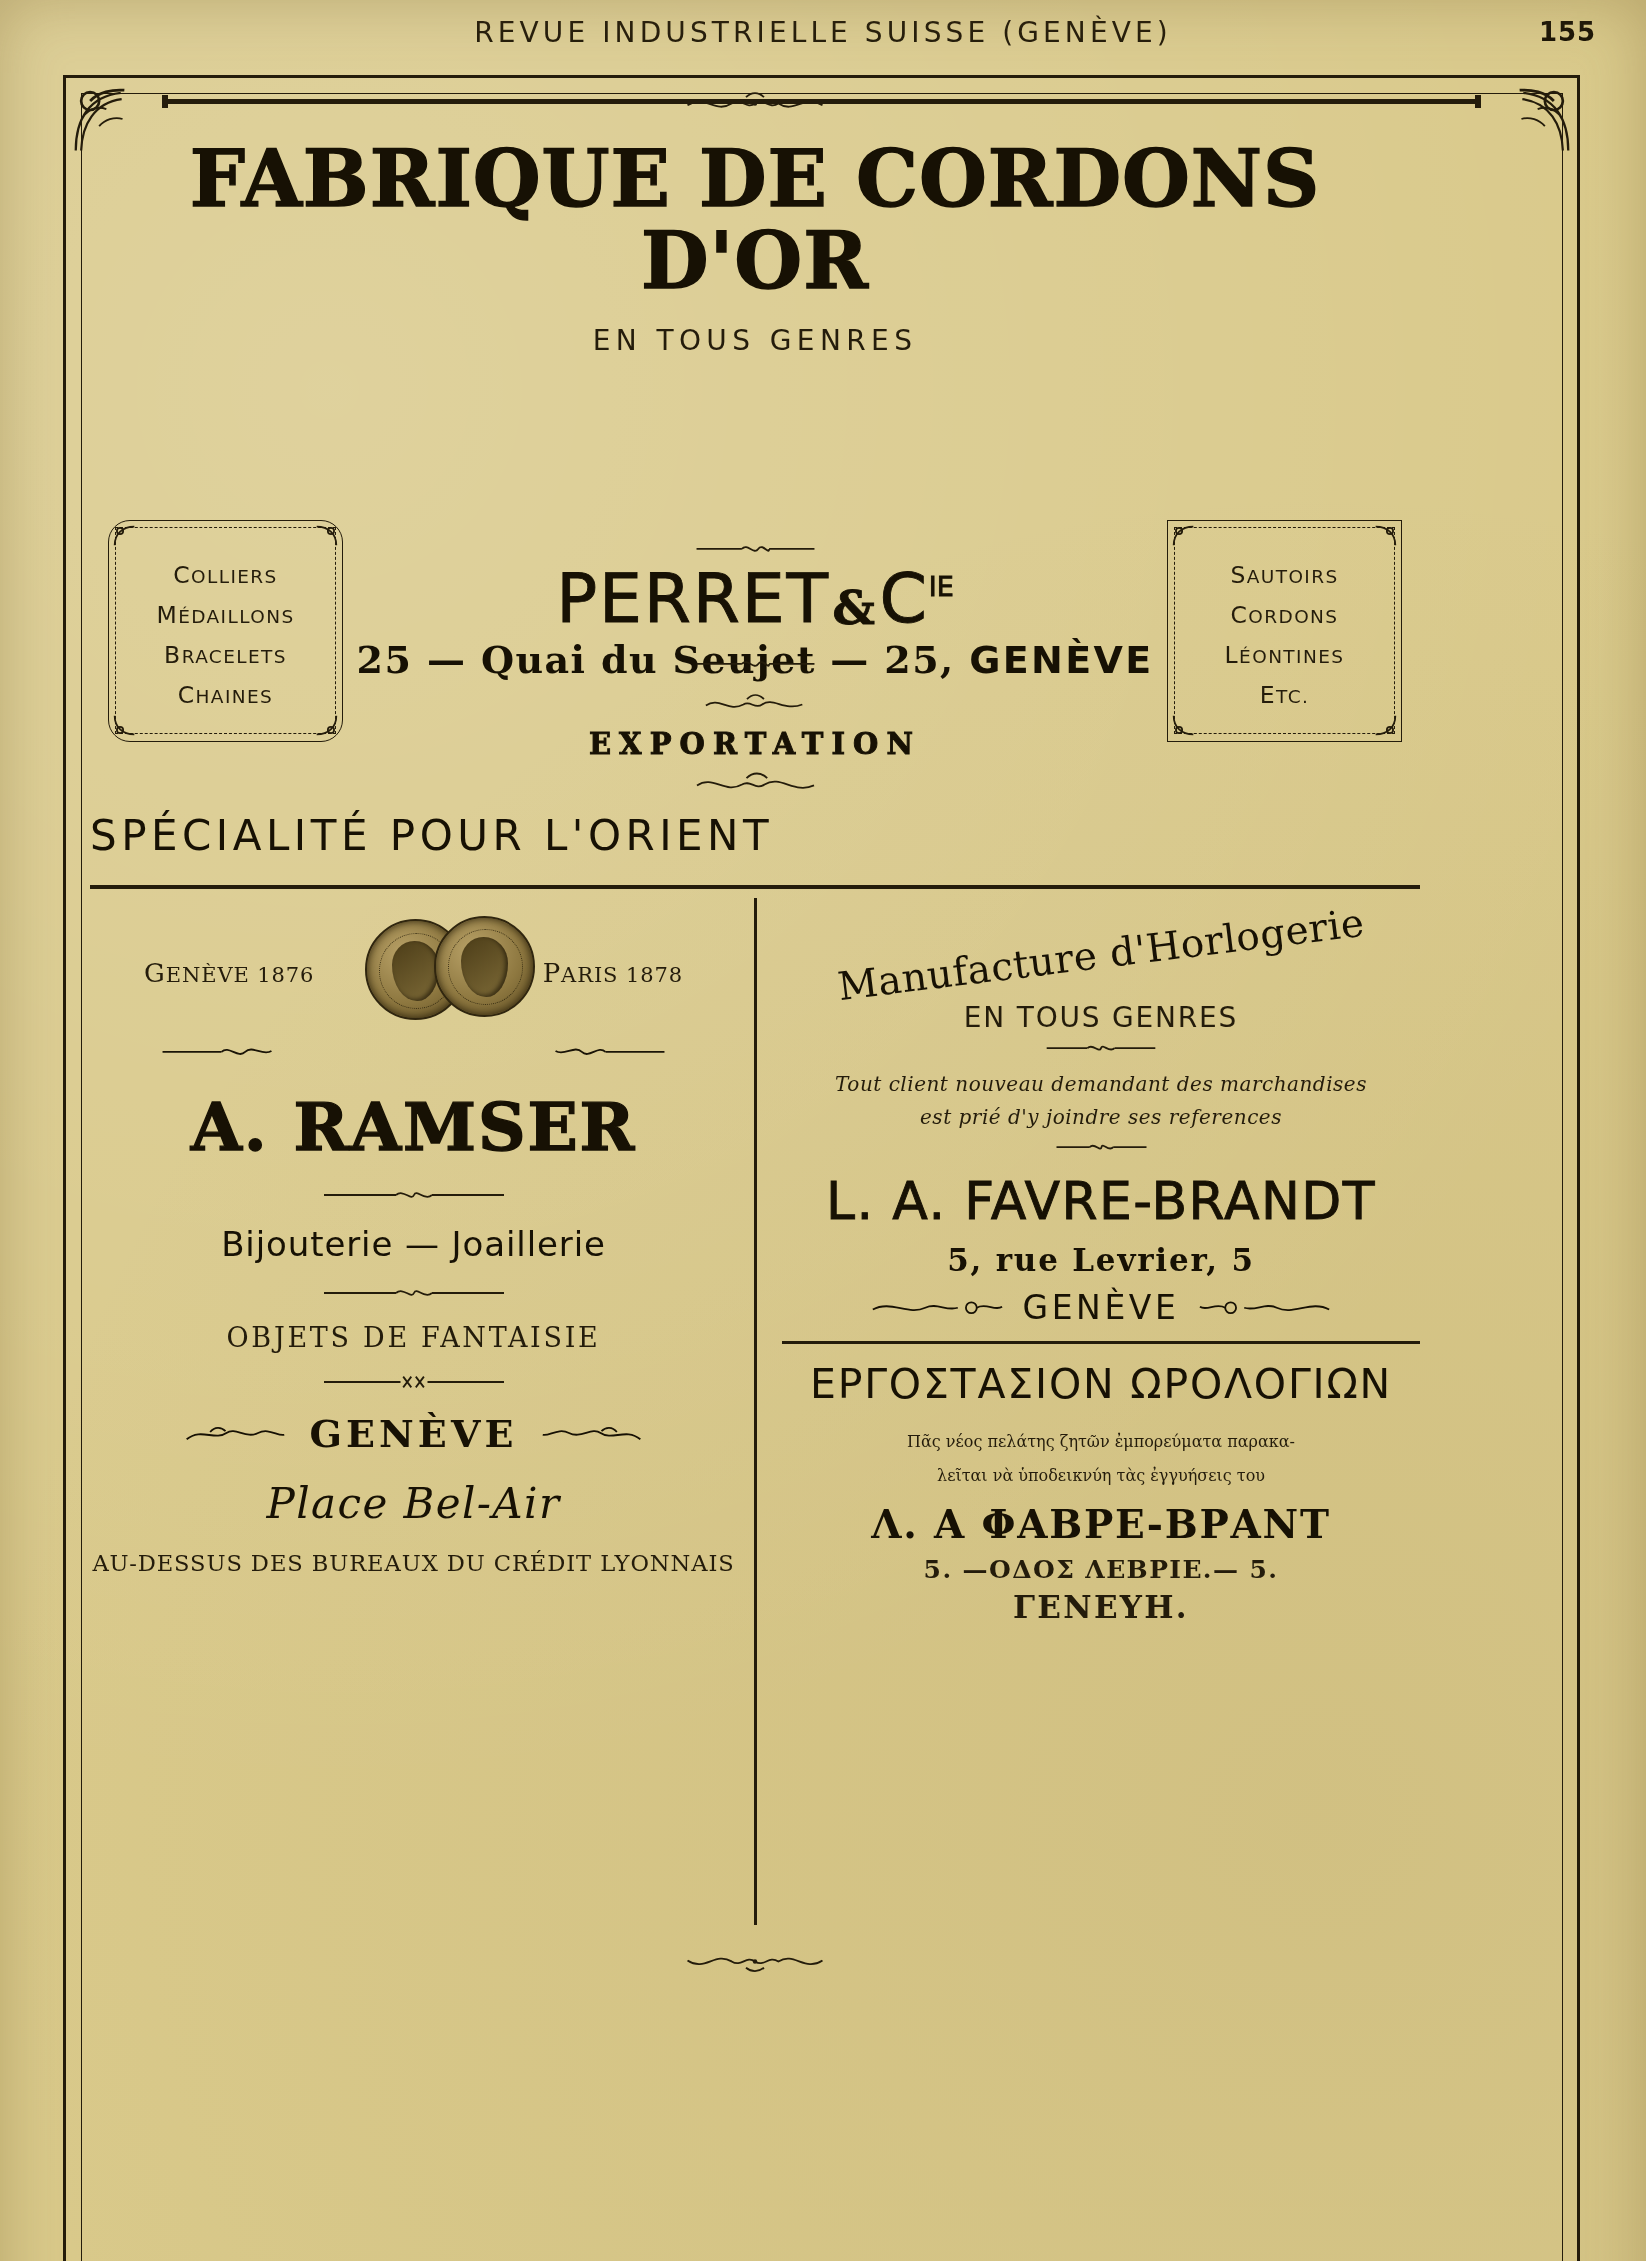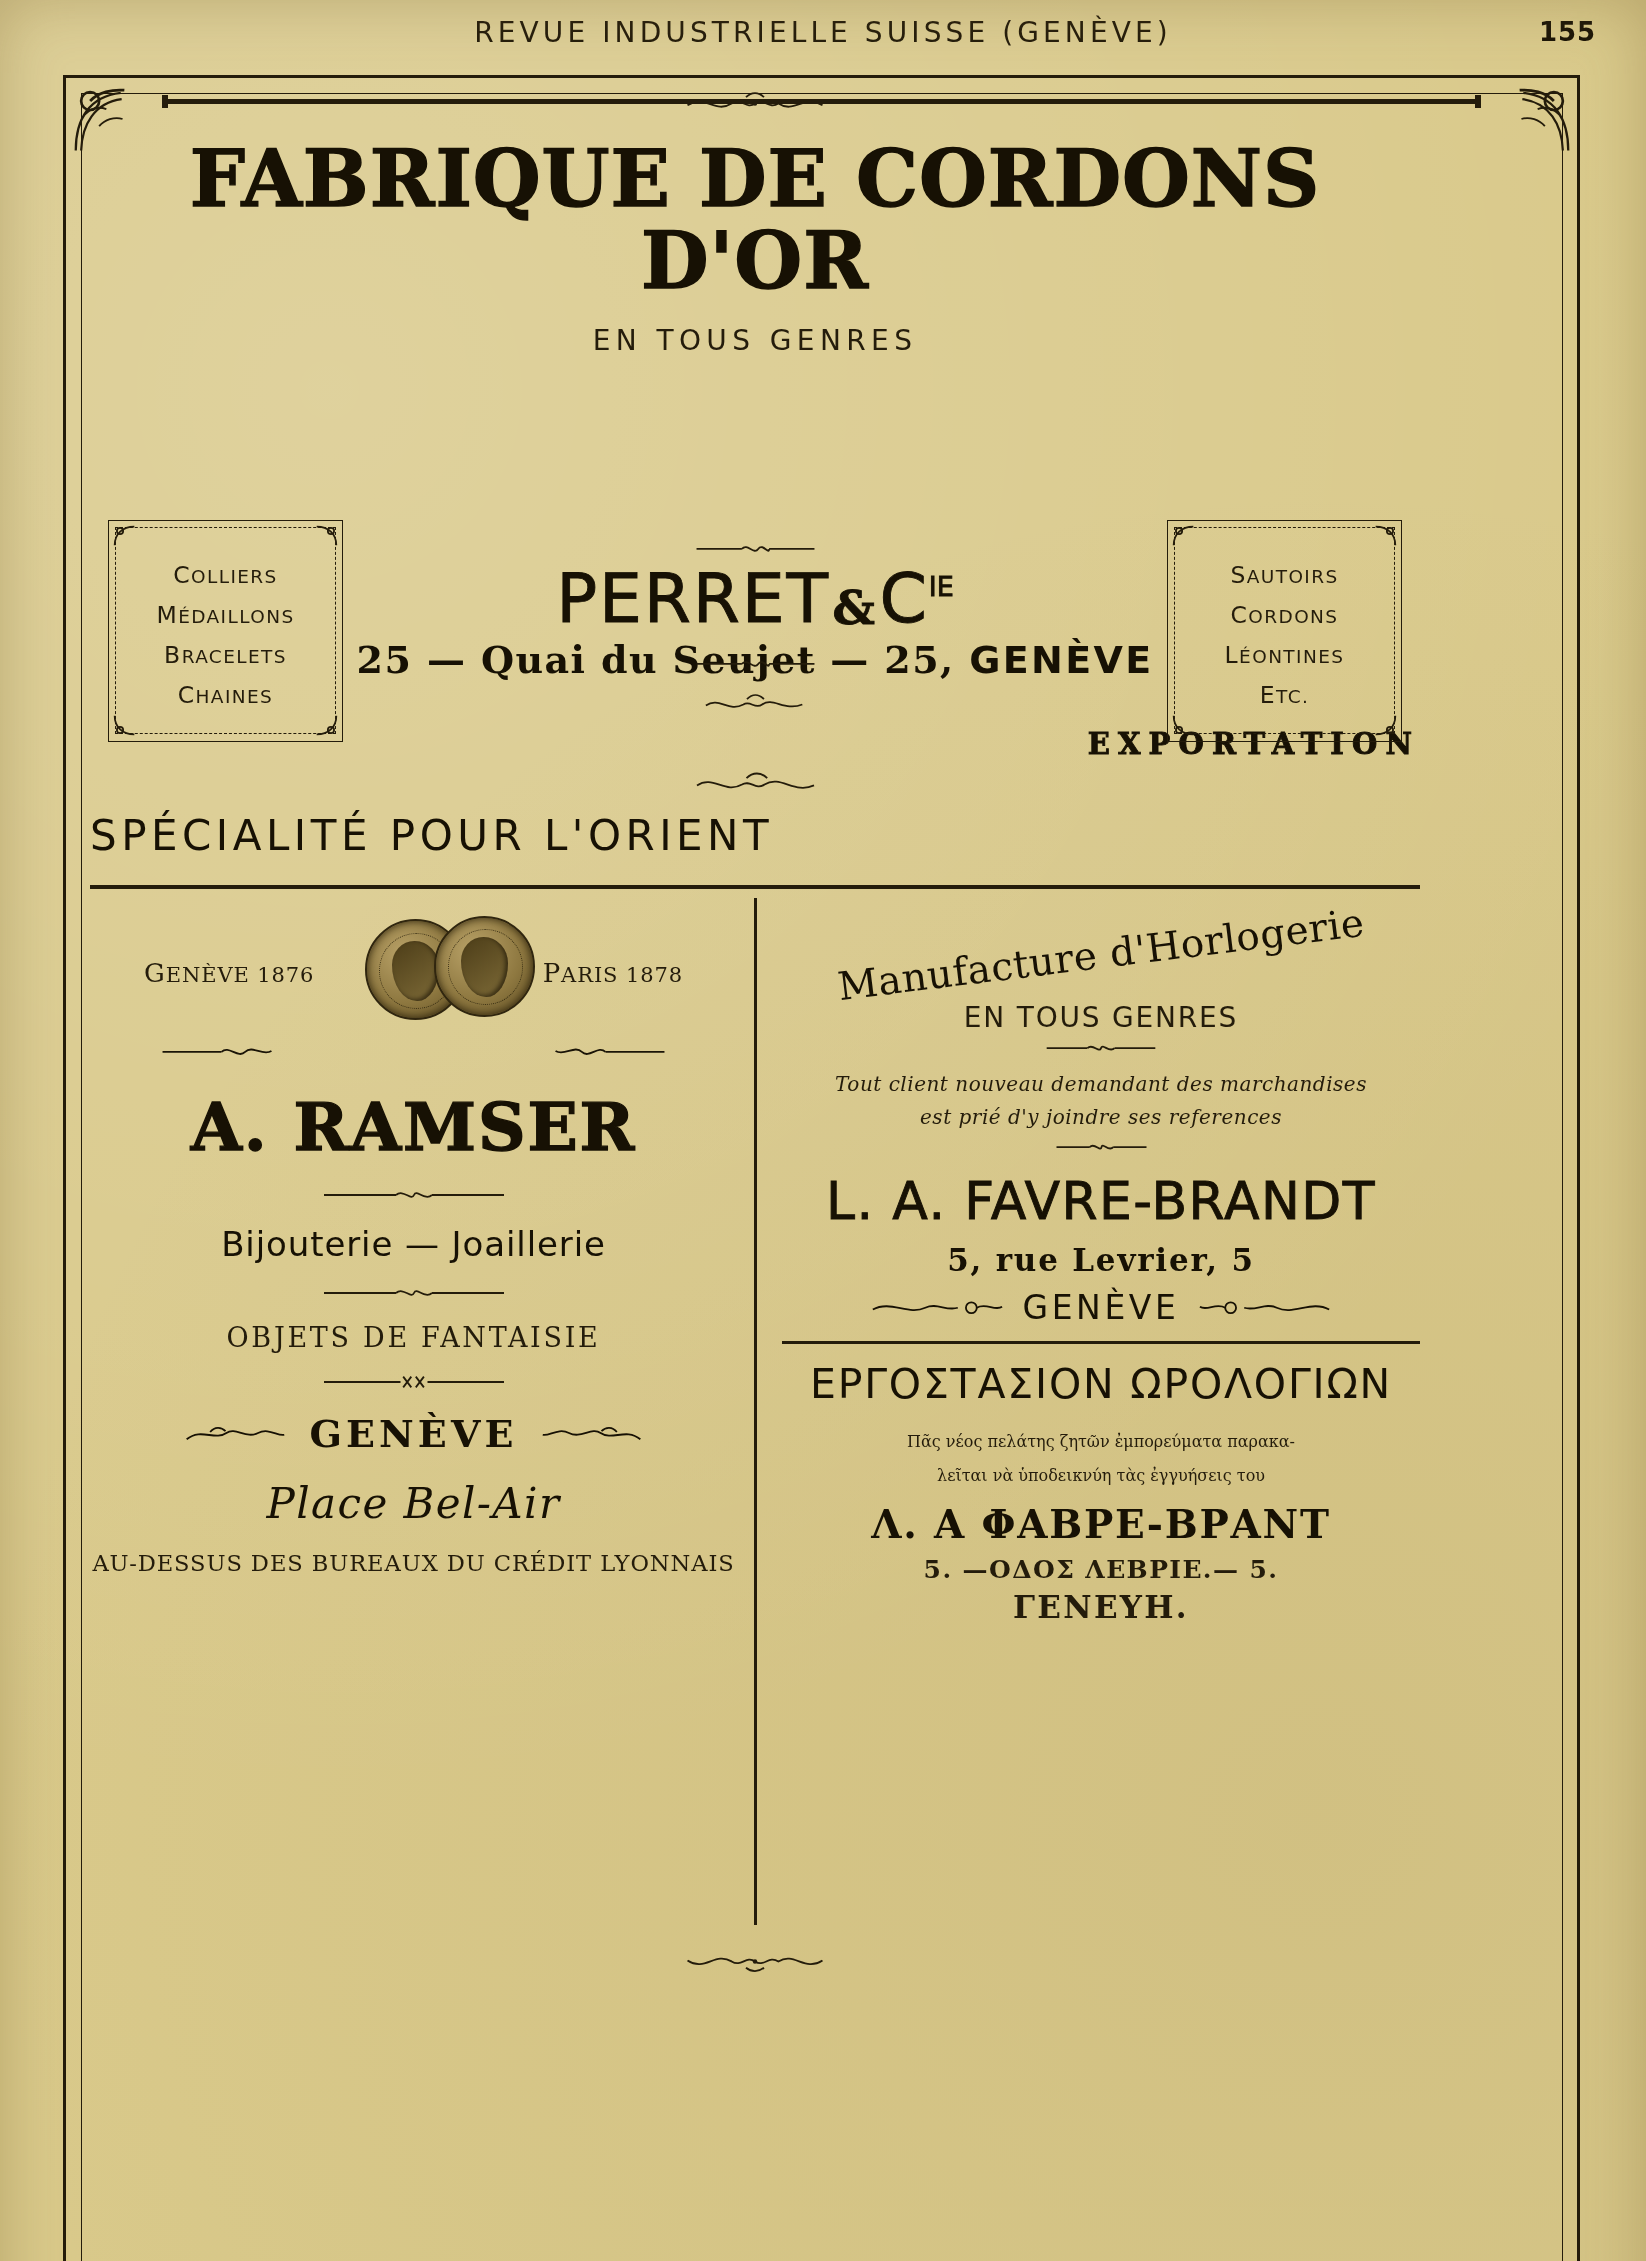--- a/index.html
+++ b/index.html
@@ -161,21 +161,21 @@
   }
   .kw-list div:first-letter { font-size: 23.5px; }
   .kw-box .ornament-tl, .kw-box .ornament-tr,
   .kw-box .ornament-bl, .kw-box .ornament-br {
     position: absolute; width: 25px; height: 25px; color: #241c0b;
   }
   .kw-box .ornament-tl { left: 2.7px; top: 2.7px; }
   .kw-box .ornament-tr { right: 2.7px; top: 2.7px; transform: scaleX(-1); }
   .kw-box .ornament-bl { left: 2.7px; bottom: 2.7px; transform: scaleY(-1); }
   .kw-box .ornament-br { right: 2.7px; bottom: 2.7px; transform: scale(-1,-1); }
-  .kw-left  { left: 18px;  top: 163px; }
+  .kw-left  { left: 18px;  top: 163px; border-radius: 22px; }
   .kw-right { right: 18px; top: 163px; }
 
   
   .company {
     position: absolute;
     left: 253px;
     right: 253px;
     top: 181px;
     text-align: center;
   }
@@ -210,21 +210,21 @@
     font-size: 38px;
     letter-spacing: 1.4px;
     color: #171104;
   }
   .address .city {
     font-family: "DejaVu Sans", sans-serif;
     font-weight: 700;
     letter-spacing: 2.3px;
   }
   .exportation {
-    text-align: right;
+    text-align: center;
     margin-top: 10px;
     font-family: "DejaVu Serif", serif;
     font-weight: 700;
     font-size: 29px;
     letter-spacing: 8.1px;
     color: #171104;
     -webkit-text-stroke: 0.9px #171104;
   }
   .specialty {
     margin-top: 13.6px;

